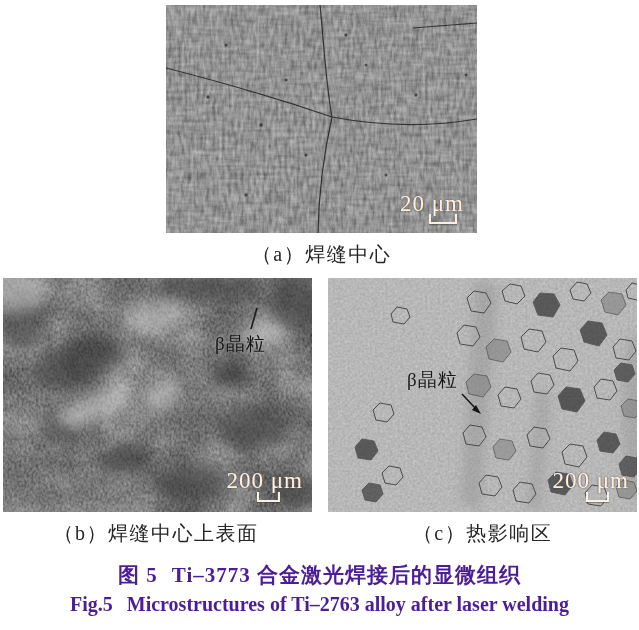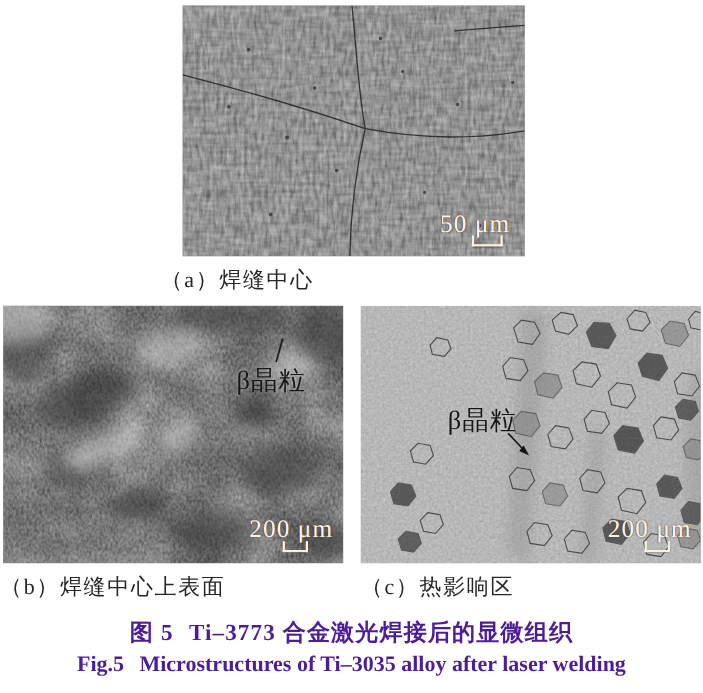--- a/index.html
+++ b/index.html
@@ -7,23 +7,23 @@
         font-family:"Liberation Serif","DejaVu Serif",serif;}
   .micrograph{position:absolute;overflow:hidden;background:#a2a2a2;}
   .micrograph svg{position:absolute;left:0;top:0;width:100%;height:100%;display:block;}
   #panel-a{left:166px;top:5px;width:311px;height:228px;}
   #panel-b{left:3px;top:278px;width:309px;height:234px;}
   #panel-c{left:328px;top:278px;width:309px;height:234px;}
   .scale-label{position:absolute;color:#f9f2e4;font-size:23px;line-height:1;letter-spacing:1px;
      text-shadow:1px 0 0 rgba(205,120,40,.45), -1px 0 0 rgba(70,100,190,.35), 0 0 2px rgba(40,30,15,.5);}
   .bracket{position:absolute;height:8px;border-left:2px solid #f9f2e4;border-right:2px solid #f9f2e4;
      border-bottom:2px solid #f9f2e4;box-shadow:0 1px 1px rgba(40,30,15,.35);}
-  .beta-label{position:absolute;color:#161616;font-size:24px;line-height:1.1;letter-spacing:1px;
+  .beta-label{position:absolute;color:#161616;font-size:19px;line-height:1.1;letter-spacing:1px;
      text-shadow:0 0 2px rgba(240,240,240,.35);}
-  .caption{position:absolute;color:#262626;font-size:20px;letter-spacing:1.5px;white-space:nowrap;}
+  .caption{position:absolute;color:#262626;font-size:20px;text-align:center;letter-spacing:1.5px;white-space:nowrap;}
   .fig-caption{position:absolute;left:0;width:639px;text-align:center;color:#4c1d95;font-weight:bold;white-space:nowrap;}
   #fig-caption-zh{top:561px;font-size:21px;letter-spacing:1px;}
   #fig-caption-en{top:593px;font-size:20px;}
   .fig-prefix{margin-right:14px;}
   #caption-a{left:146px;width:351px;top:241px;}
   #caption-b{left:0px;width:312px;top:520px;}
   #caption-c{left:328px;width:309px;top:520px;}
 </style>
 </head>
 <body>
@@ -72,21 +72,21 @@
           <circle cx="120" cy="75" r="1.6"></circle>
       </g>
       <g stroke="#222222" fill="none" stroke-width="1.2" opacity="0.85">
         <path d="M0,63 Q90,86 166,112"></path>
         <path d="M154,0 C158,40 160,80 166,112"></path>
         <path d="M166,112 Q240,126 311,114"></path>
         <path d="M166,112 Q153,170 152,228"></path>
         <path d="M247,23 L311,18"></path>
       </g>
     </svg>
-    <div class="scale-label" style="right:13px;bottom:18px;">50 μm</div>
+    <div class="scale-label" style="right:13px;bottom:18px;">20 μm</div>
     <div class="bracket" style="right:20px;bottom:9px;width:24px;"></div>
   </div>
 
   <div class="caption" id="caption-a">（a）焊缝中心</div>
 
   <div class="micrograph" id="panel-b">
     <svg viewBox="0 0 309 234" preserveAspectRatio="none">
       <defs>
         <filter id="fb1" color-interpolation-filters="sRGB">
           <feTurbulence type="fractalNoise" baseFrequency="0.02 0.024" numOctaves="4" seed="5"></feTurbulence>
@@ -223,16 +223,16 @@
     <div class="bracket" style="right:28px;bottom:10px;width:19px;"></div>
   </div>
 
   <div class="caption" id="caption-c">（c）热影响区</div>
   <div class="caption" id="caption-b">（b）焊缝中心上表面</div>
 
   <div class="fig-caption" id="fig-caption-zh">
     <span class="fig-prefix">图 5</span><span>Ti–3773 合金激光焊接后的显微组织</span>
   </div>
   <div class="fig-caption" id="fig-caption-en">
-    <span class="fig-prefix">Fig.5</span><span>Microstructures of Ti–3035 alloy after laser welding</span>
+    <span class="fig-prefix">Fig.5</span><span>Microstructures of Ti–2763 alloy after laser welding</span>
   </div>
 
 </div>
 
 </body></html>

